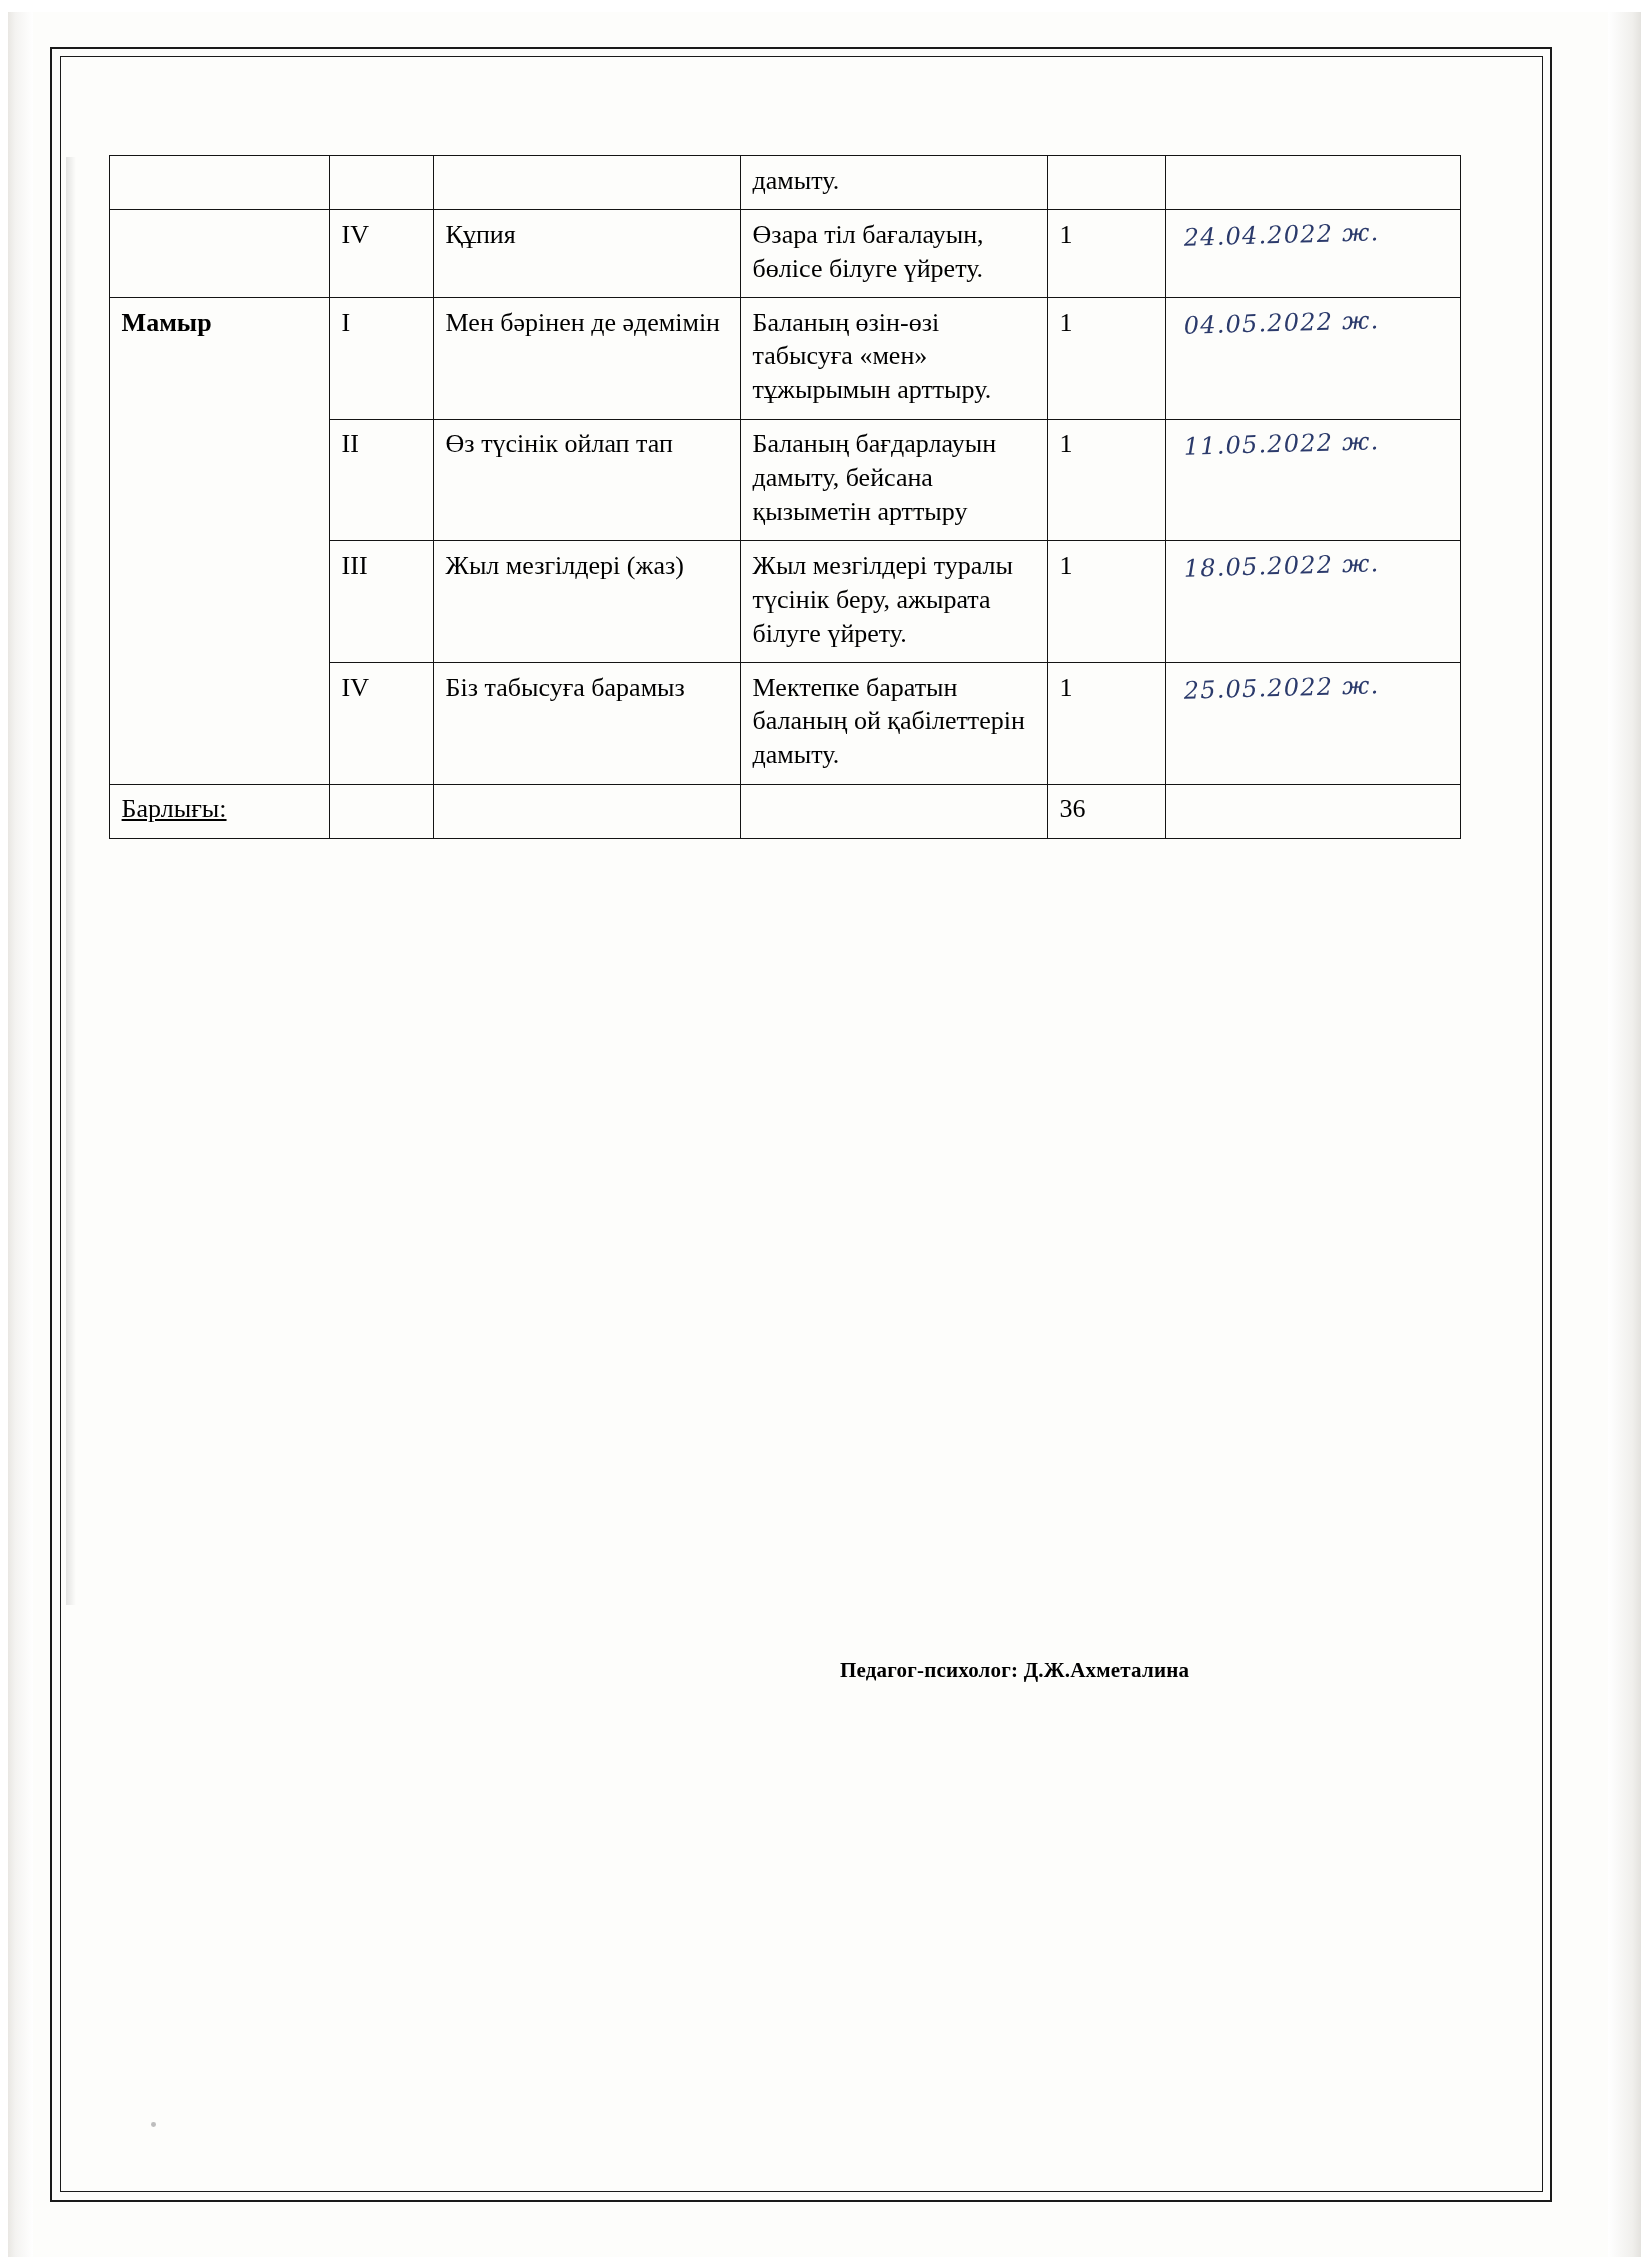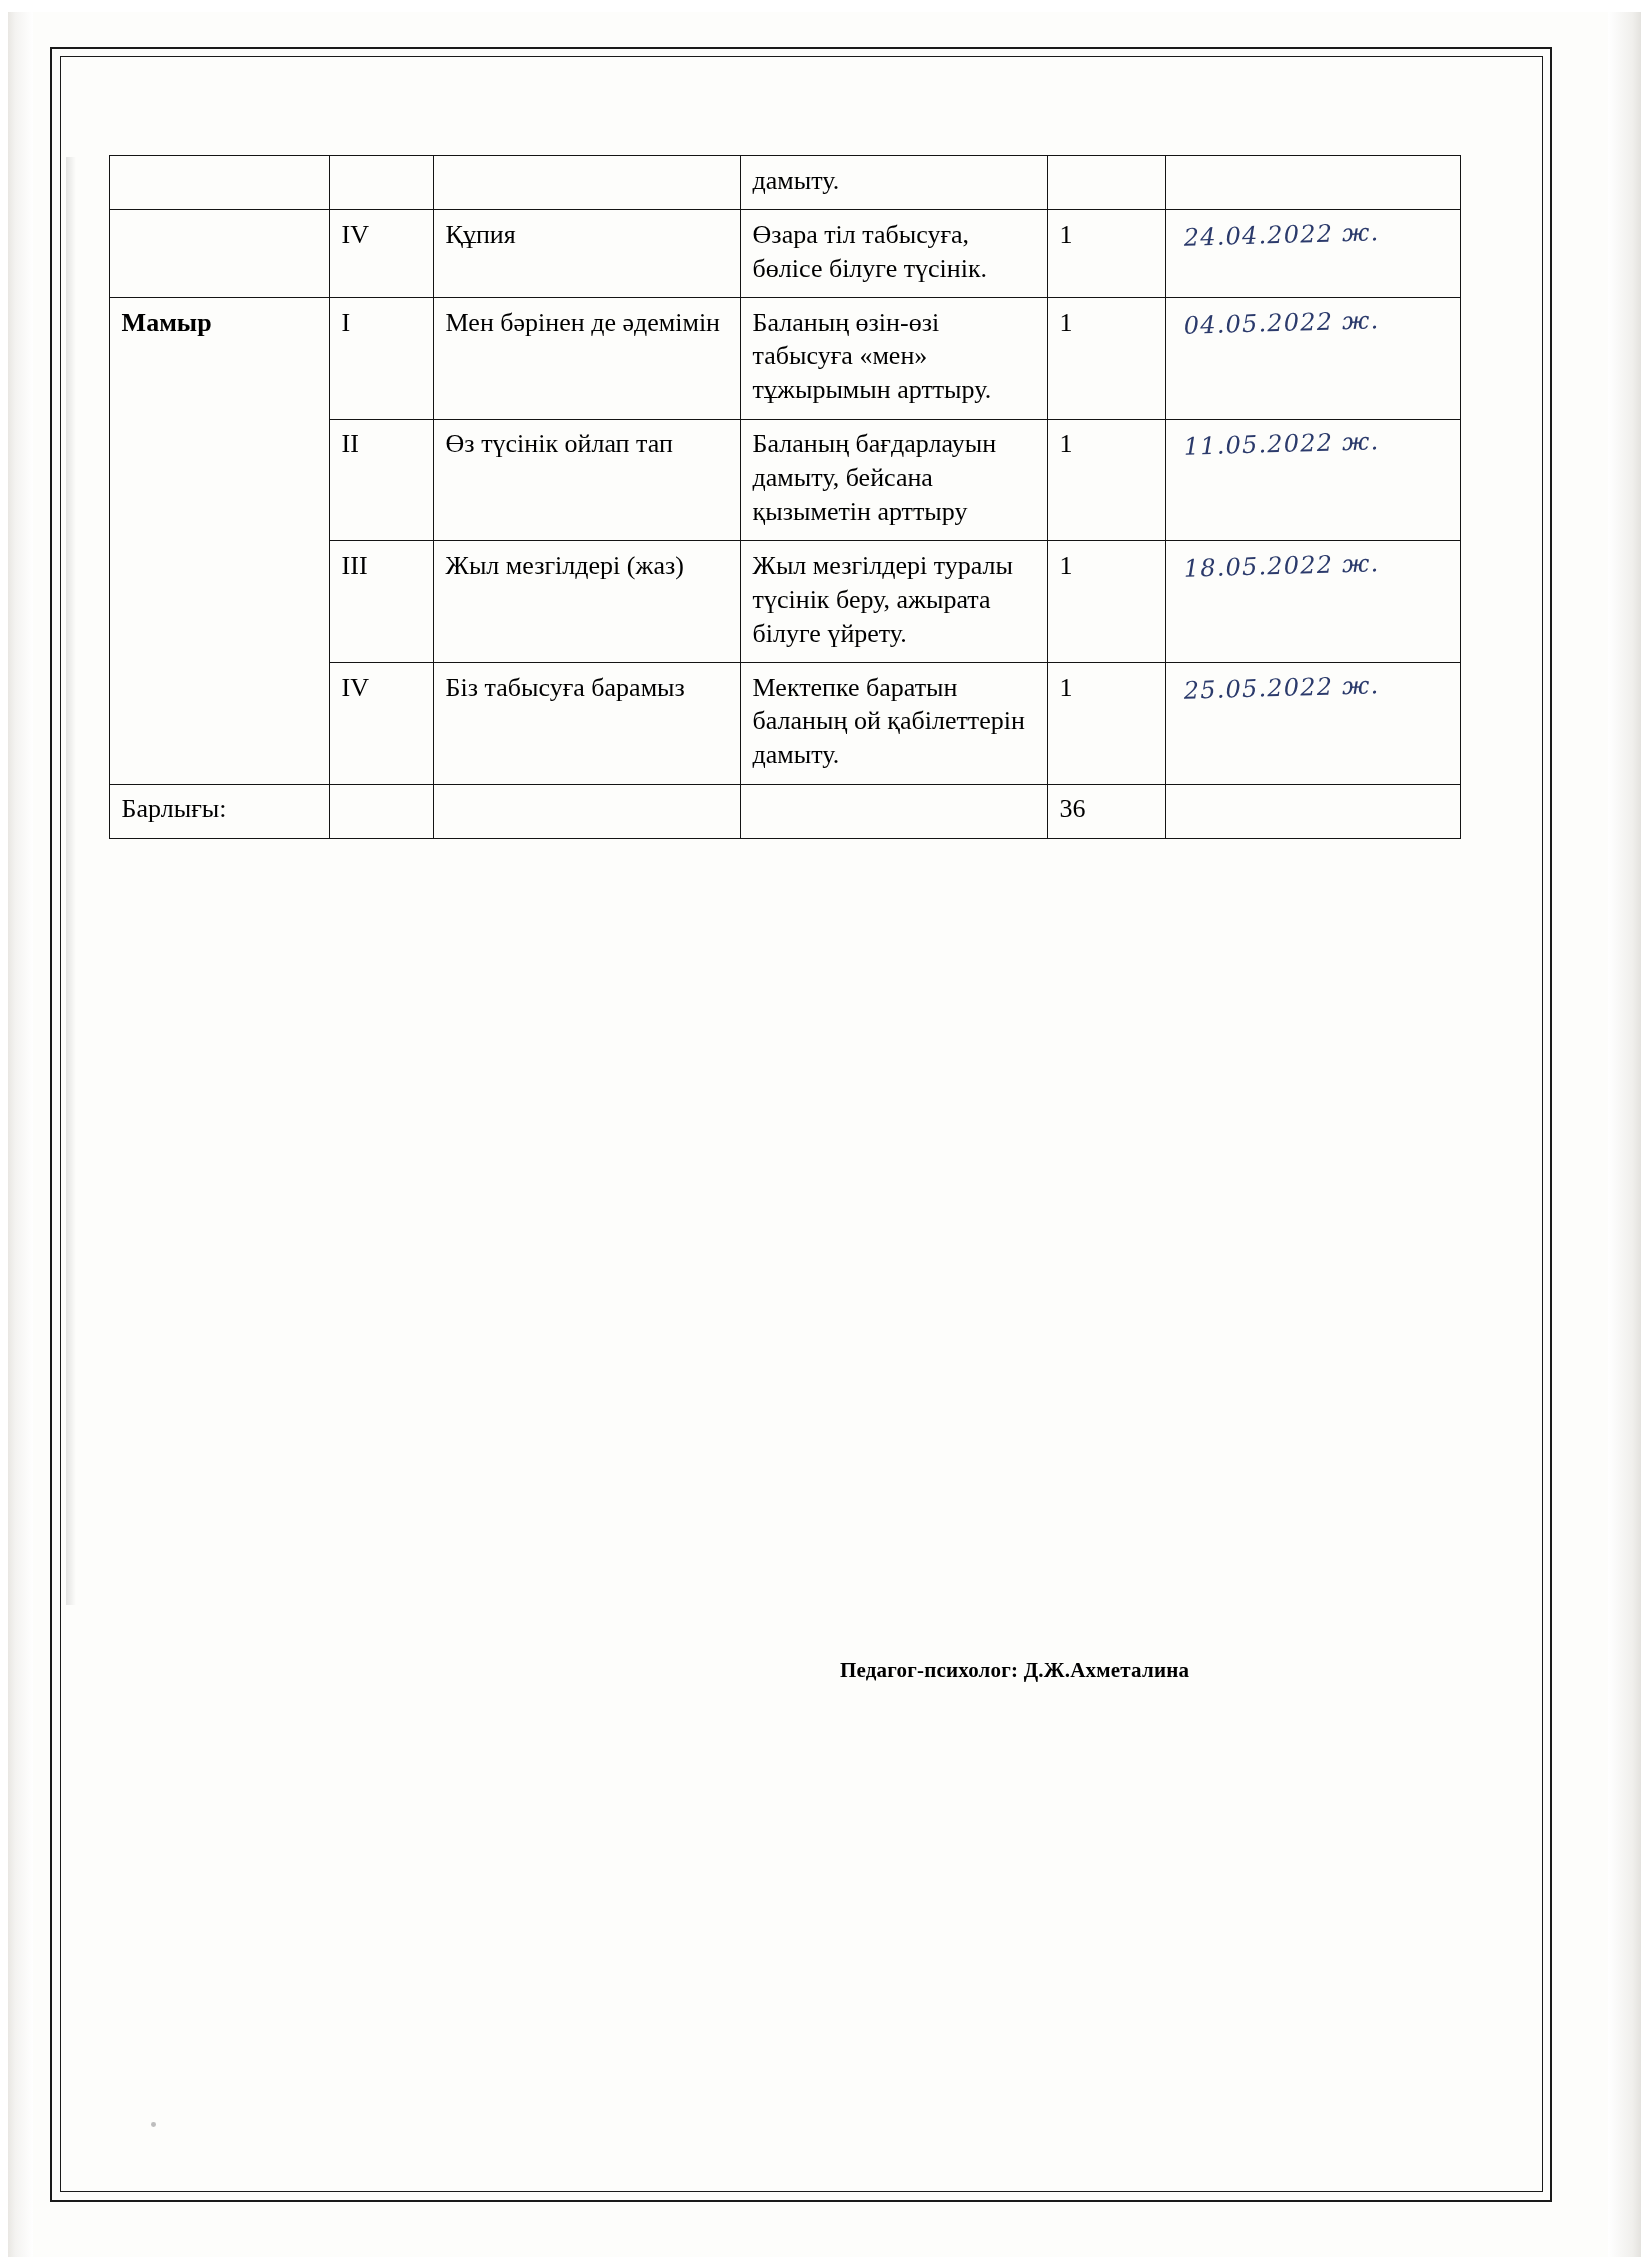--- a/index.html
+++ b/index.html
@@ -79,21 +79,21 @@
   col.c-qty   { width: 118px; }
   col.c-date  { width: 295px; }
 
   .month-cell {
     font-weight: bold;
     font-size: 27px;
   }
 
   .cell-plain { }
   .qty { font-size: 26px; }
-  .total-label { font-size: 27px; padding-left: 13.5px; }
+  .total-label { font-size: 27px; padding-left: 13.5px; text-decoration: underline; }
   .total-value { font-size: 27px; }
 
   
   .hand {
     font-family: "DejaVu Serif", serif;
     font-style: italic;
     font-size: 24px;
     color: #2b3a6b;
     letter-spacing: 1.2px;
     transform: rotate(-1.6deg);
@@ -155,21 +155,21 @@
           <td class="cell-plain"></td>
           <td class="cell-plain">дамыту.</td>
           <td class="qty"></td>
           <td><span class="hand"></span></td>
         </tr>
 
         <tr>
           <td class="month-cell"></td>
           <td class="cell-plain">IV</td>
           <td class="cell-plain">Құпия</td>
-          <td class="cell-plain">Өзара тіл табысуға, бөлісе білуге түсінік.</td>
+          <td class="cell-plain">Өзара тіл бағалауын, бөлісе білуге үйрету.</td>
           <td class="qty">1</td>
           <td><span class="hand">24.04.2022 ж.</span></td>
         </tr>
 
         <tr>
           <td class="month-cell" rowspan="4">Мамыр</td>
           <td class="cell-plain">I</td>
           <td class="cell-plain">Мен бәрінен де әдемімін</td>
           <td class="cell-plain">Баланың өзін-өзі табысуға «мен» тұжырымын арттыру.</td>
           <td class="qty">1</td>

